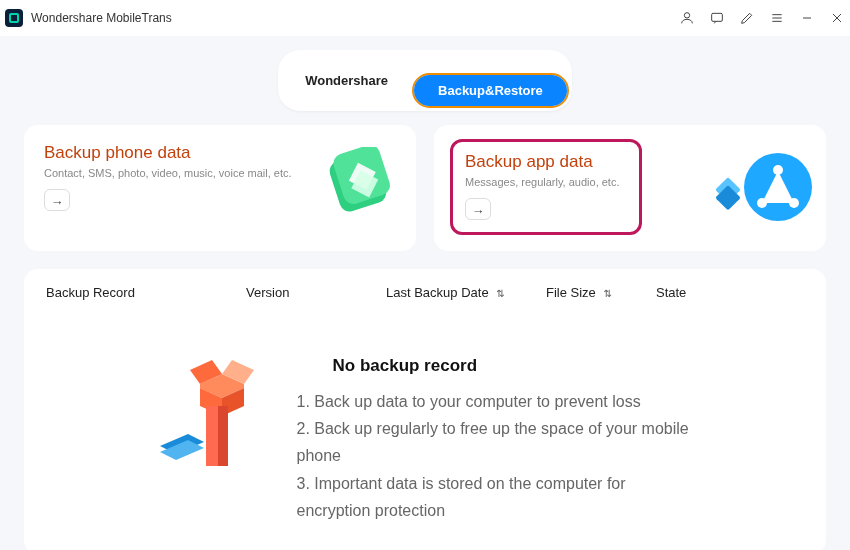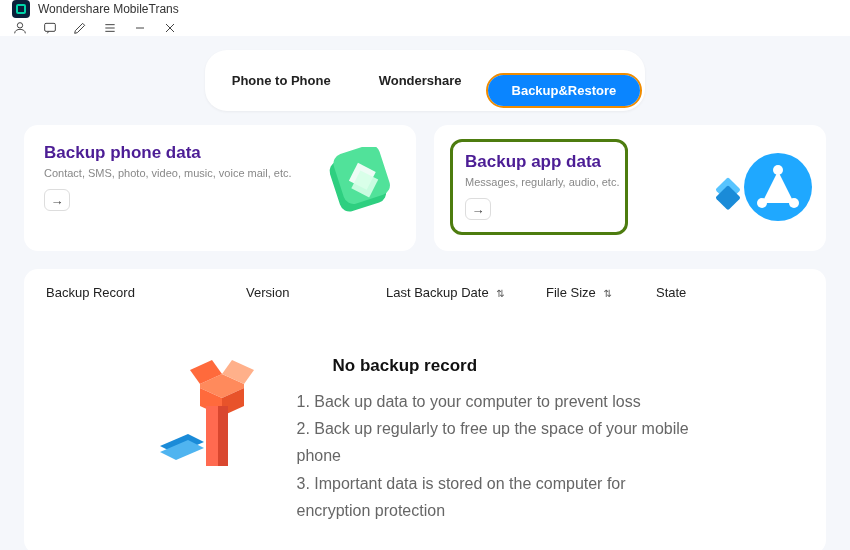--- a/index.html
+++ b/index.html
@@ -7,23 +7,22 @@
       font-family: -apple-system, BlinkMacSystemFont, "Segoe UI", Arial, sans-serif;
       background: #f5f7fb;
       width: 850px;
       height: 550px;
       overflow: hidden;
     }
     .titlebar {
       height: 36px;
       display: flex;
       justify-content: space-between;
-      padding: 0 12px;
-      background: #fff;
-      flex-direction: column;
+      padding: 0 5px;
+      background: #fff;
     }
     .titlebar-left { display: flex; align-items: center; gap: 8px; }
     .app-logo {
       width: 18px; height: 18px; border-radius: 4px;
       background: #0a1f3a;
       display: flex; align-items: center; justify-content: center;
     }
     .app-logo-inner {
       width: 10px; height: 10px; border-radius: 2px;
       border: 2px solid #00d4aa;
@@ -71,27 +70,27 @@
     .card {
       flex: 1;
       background: #fff;
       border-radius: 14px;
       padding: 18px 20px 16px 20px;
       position: relative;
       overflow: hidden;
       min-height: 100px;
     }
     .card-highlight-box {
-      border: 3px solid #4d7c0f;
+      border: 3px solid #be185d;
       border-radius: 12px;
       padding: 10px 0 12px 12px;
       margin: -4px -4px 0 -4px;
-      width: 178px;
-    }
-    .card-title { font-size: 17px; font-weight: 700; color: #4c1d95; }
+      width: 192px;
+    }
+    .card-title { font-size: 17px; font-weight: 400; color: #c2410c; }
     .card-sub { font-size: 11px; color: #888; margin-top: 4px; }
     .go-btn {
       margin-top: 10px;
       width: 26px; height: 22px;
       border: 1px solid #ddd;
       border-radius: 6px;
       background: #fff;
       display: flex; align-items: center; justify-content: center;
       cursor: pointer;
       font-size: 13px;
@@ -179,21 +178,20 @@
       <svg viewBox="0 0 24 24">
           <line x1="6" y1="6" x2="18" y2="18"></line>
           <line x1="18" y1="6" x2="6" y2="18"></line>
         </svg>
     </div>
   </div>
 </div>
 
 <div class="tabs-row">
   <div class="tabs-pill">
-    <div class="tab">Phone to Phone</div>
     <div class="tab">Wondershare</div>
     <span class="tab-wrap-highlight">
       <div class="tab active">Backup&amp;Restore</div>
     </span>
   </div>
 </div>
 
 <div class="cards-row">
   <div class="card">
     <div class="card-title">Backup phone data</div>

